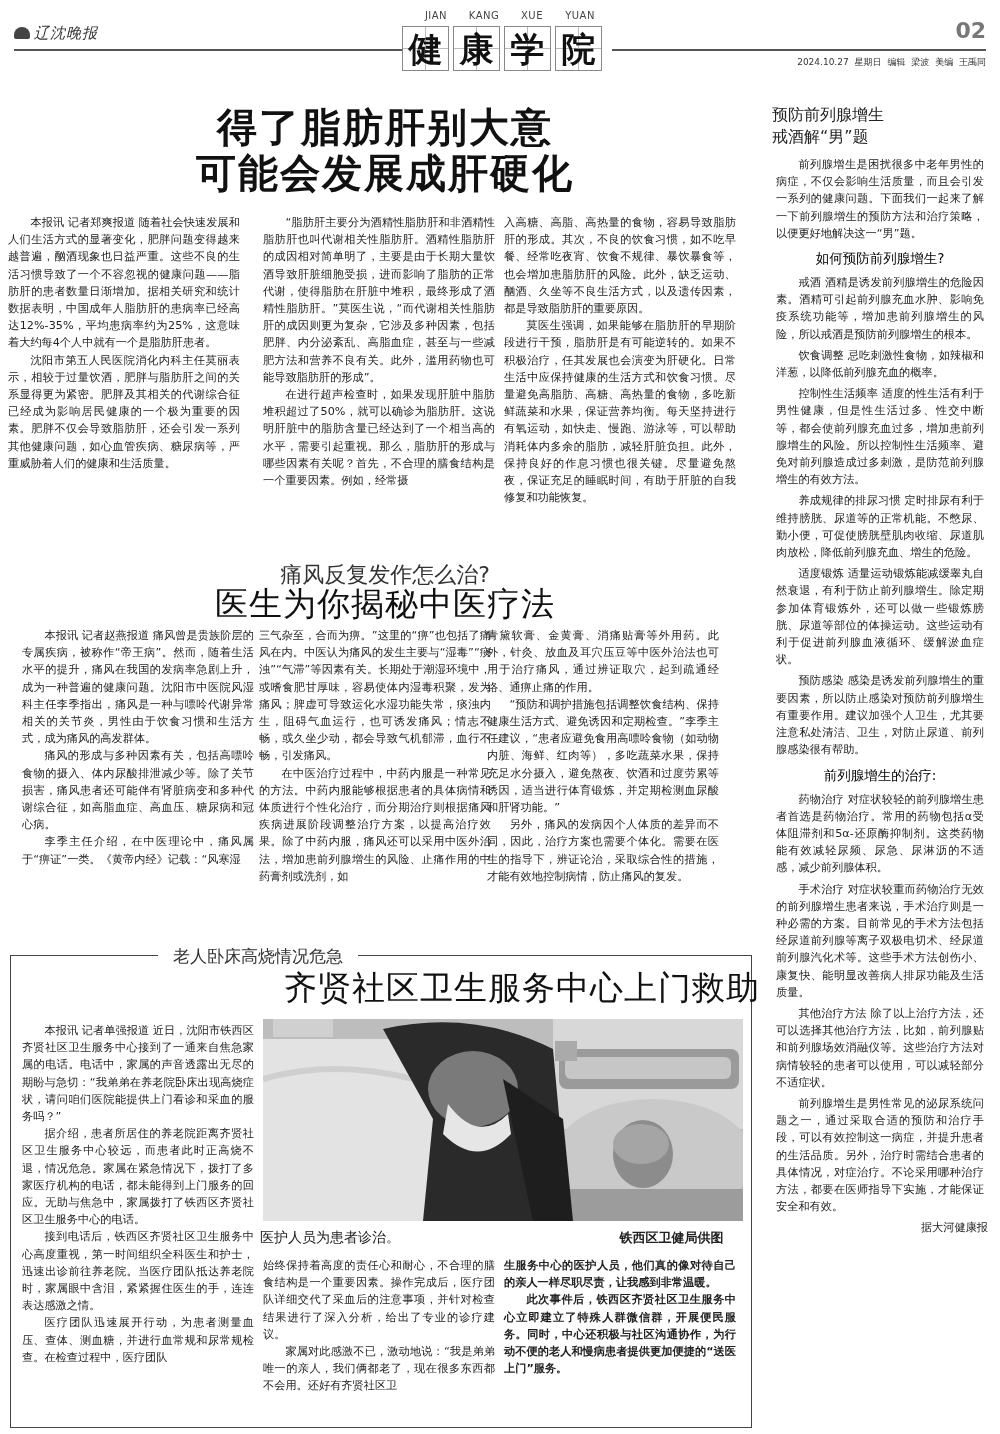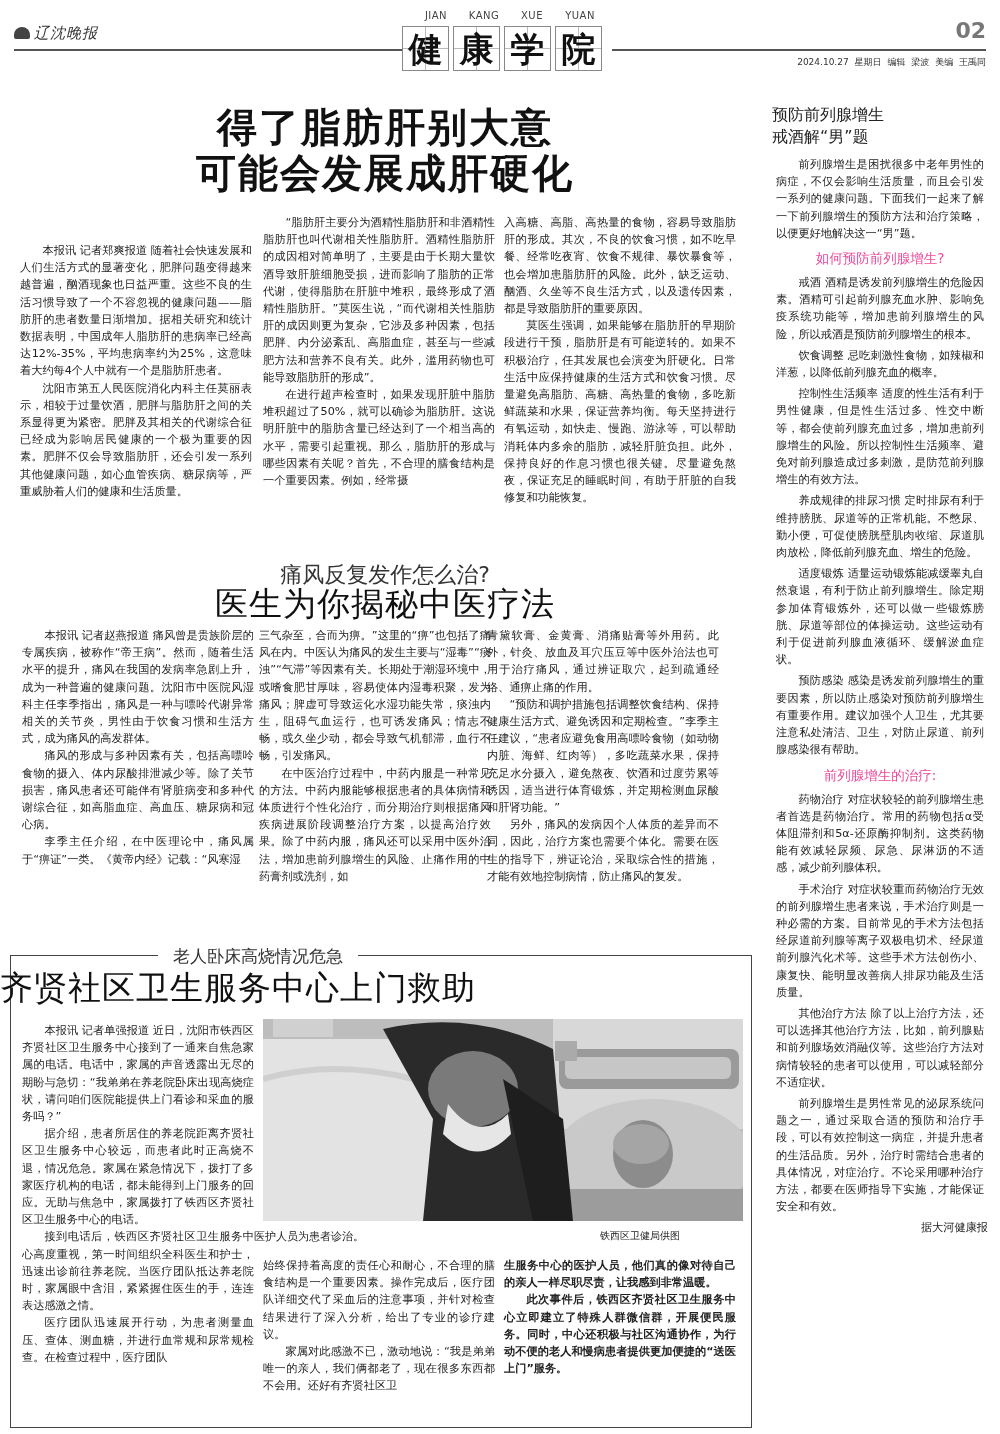--- a/index.html
+++ b/index.html
@@ -29,31 +29,31 @@
   .a1c { position: absolute; top: 214px; width: 232px; }
   .a2c { position: absolute; top: 627px; width: 232px; }
 
   .sub2 { position: absolute; left: 0; top: 560px; width: 770px; text-align: center; font-size: 22px; color: #333; }
   .h2 { position: absolute; left: 0; top: 584px; width: 770px; text-align: center; font-size: 33px; line-height: 40px; color: #111; letter-spacing: 1px; }
 
   .box3 { position: absolute; left: 10px; top: 955px; width: 742px; height: 473px; border: 1.5px solid #444; border-top: none; }
   .box3-top-l { position: absolute; left: 10px; top: 955px; width: 148px; border-top: 1.5px solid #444; }
   .box3-top-r { position: absolute; left: 358px; top: 955px; width: 394px; border-top: 1.5px solid #444; }
   .sub3 { position: absolute; left: 160px; top: 945px; width: 196px; text-align: center; font-size: 17px; color: #333; }
-  .h3 { position: absolute; left: 0; top: 968px; width: 760px; text-align: left; font-size: 33px; line-height: 40px; color: #111; letter-spacing: 1px; }
+  .h3 { position: absolute; left: 0; top: 968px; width: 760px; text-align: right; font-size: 33px; line-height: 40px; color: #111; letter-spacing: 1px; }
   .a3c { position: absolute; width: 232px; }
 
   .photo { position: absolute; left: 263px; top: 1019px; width: 480px; height: 202px; overflow: hidden; background: #9a9a9a; }
   .photo svg { display: block; }
-  .cap-l { position: absolute; left: 254px; top: 1229px; font-size: 11px; color: #222; }
-  .cap-r { position: absolute; left: 600px; top: 1229px; width: 143px; text-align: left; font-size: 10px; color: #222; }
+  .cap-l { position: absolute; left: 260px; top: 1229px; font-size: 14px; color: #222; }
+  .cap-r { position: absolute; left: 600px; top: 1229px; width: 143px; text-align: center; font-size: 13px; color: #222; font-weight: bold; }
 
   .side { position: absolute; left: 772px; top: 104px; width: 216px; }
   .side-title { text-align: left; font-size: 16px; line-height: 22px; color: #222; margin-bottom: 8px; }
-  .side-sub { text-align: center; font-size: 13.5px; color: #ec4899; margin: 8px 0 6px; }
+  .side-sub { text-align: center; font-size: 13.5px; color: #000000; margin: 8px 0 6px; }
   .side .col-text p { margin: 4px; }
   .source { text-align: right; }
 </style>
 </head>
 <body>
 
 <div class="masthead">
   <div class="logo"><span class="mark"></span><span>辽沈晚报</span></div>
   <div class="rule-l"></div>
   <div class="rule-r"></div>
@@ -71,21 +71,21 @@
   </div>
   <div class="page-num">02</div>
   <div class="page-meta">2024.10.27 星期日 编辑 梁波 美编 王禹同</div>
 </div>
 
 <div>
   <div class="h1a">
     <div>得了脂肪肝别大意</div>
     <div>可能会发展成肝硬化</div>
   </div>
-  <div class="col-text a1c" style="left:20px;margin-top:28px;">
+  <div class="col-text a1c" style="left:8px;">
     <p>本报讯 记者郑爽报道 随着社会快速发展和人们生活方式的显著变化，肥胖问题变得越来越普遍，酗酒现象也日益严重。这些不良的生活习惯导致了一个不容忽视的健康问题——脂肪肝的患者数量日渐增加。据相关研究和统计数据表明，中国成年人脂肪肝的患病率已经高达12%-35%，平均患病率约为25%，这意味着大约每4个人中就有一个是脂肪肝患者。</p>
     <p>沈阳市第五人民医院消化内科主任莫丽表示，相较于过量饮酒，肥胖与脂肪肝之间的关系显得更为紧密。肥胖及其相关的代谢综合征已经成为影响居民健康的一个极为重要的因素。肥胖不仅会导致脂肪肝，还会引发一系列其他健康问题，如心血管疾病、糖尿病等，严重威胁着人们的健康和生活质量。</p>
   </div>
   <div class="col-text a1c" style="left:263px;">
     <p>“脂肪肝主要分为酒精性脂肪肝和非酒精性脂肪肝也叫代谢相关性脂肪肝。酒精性脂肪肝的成因相对简单明了，主要是由于长期大量饮酒导致肝脏细胞受损，进而影响了脂肪的正常代谢，使得脂肪在肝脏中堆积，最终形成了酒精性脂肪肝。”莫医生说，“而代谢相关性脂肪肝的成因则更为复杂，它涉及多种因素，包括肥胖、内分泌紊乱、高脂血症，甚至与一些减肥方法和营养不良有关。此外，滥用药物也可能导致脂肪肝的形成”。</p>
     <p>在进行超声检查时，如果发现肝脏中脂肪堆积超过了50%，就可以确诊为脂肪肝。这说明肝脏中的脂肪含量已经达到了一个相当高的水平，需要引起重视。那么，脂肪肝的形成与哪些因素有关呢？首先，不合理的膳食结构是一个重要因素。例如，经常摄</p>
   </div>
   <div class="col-text a1c" style="left:504px;">
     <p style="text-indent:0">入高糖、高脂、高热量的食物，容易导致脂肪肝的形成。其次，不良的饮食习惯，如不吃早餐、经常吃夜宵、饮食不规律、暴饮暴食等，也会增加患脂肪肝的风险。此外，缺乏运动、酗酒、久坐等不良生活方式，以及遗传因素，都是导致脂肪肝的重要原因。</p>
     <p>莫医生强调，如果能够在脂肪肝的早期阶段进行干预，脂肪肝是有可能逆转的。如果不积极治疗，任其发展也会演变为肝硬化。日常生活中应保持健康的生活方式和饮食习惯。尽量避免高脂肪、高糖、高热量的食物，多吃新鲜蔬菜和水果，保证营养均衡。每天坚持进行有氧运动，如快走、慢跑、游泳等，可以帮助消耗体内多余的脂肪，减轻肝脏负担。此外，保持良好的作息习惯也很关键。尽量避免熬夜，保证充足的睡眠时间，有助于肝脏的自我修复和功能恢复。</p>

